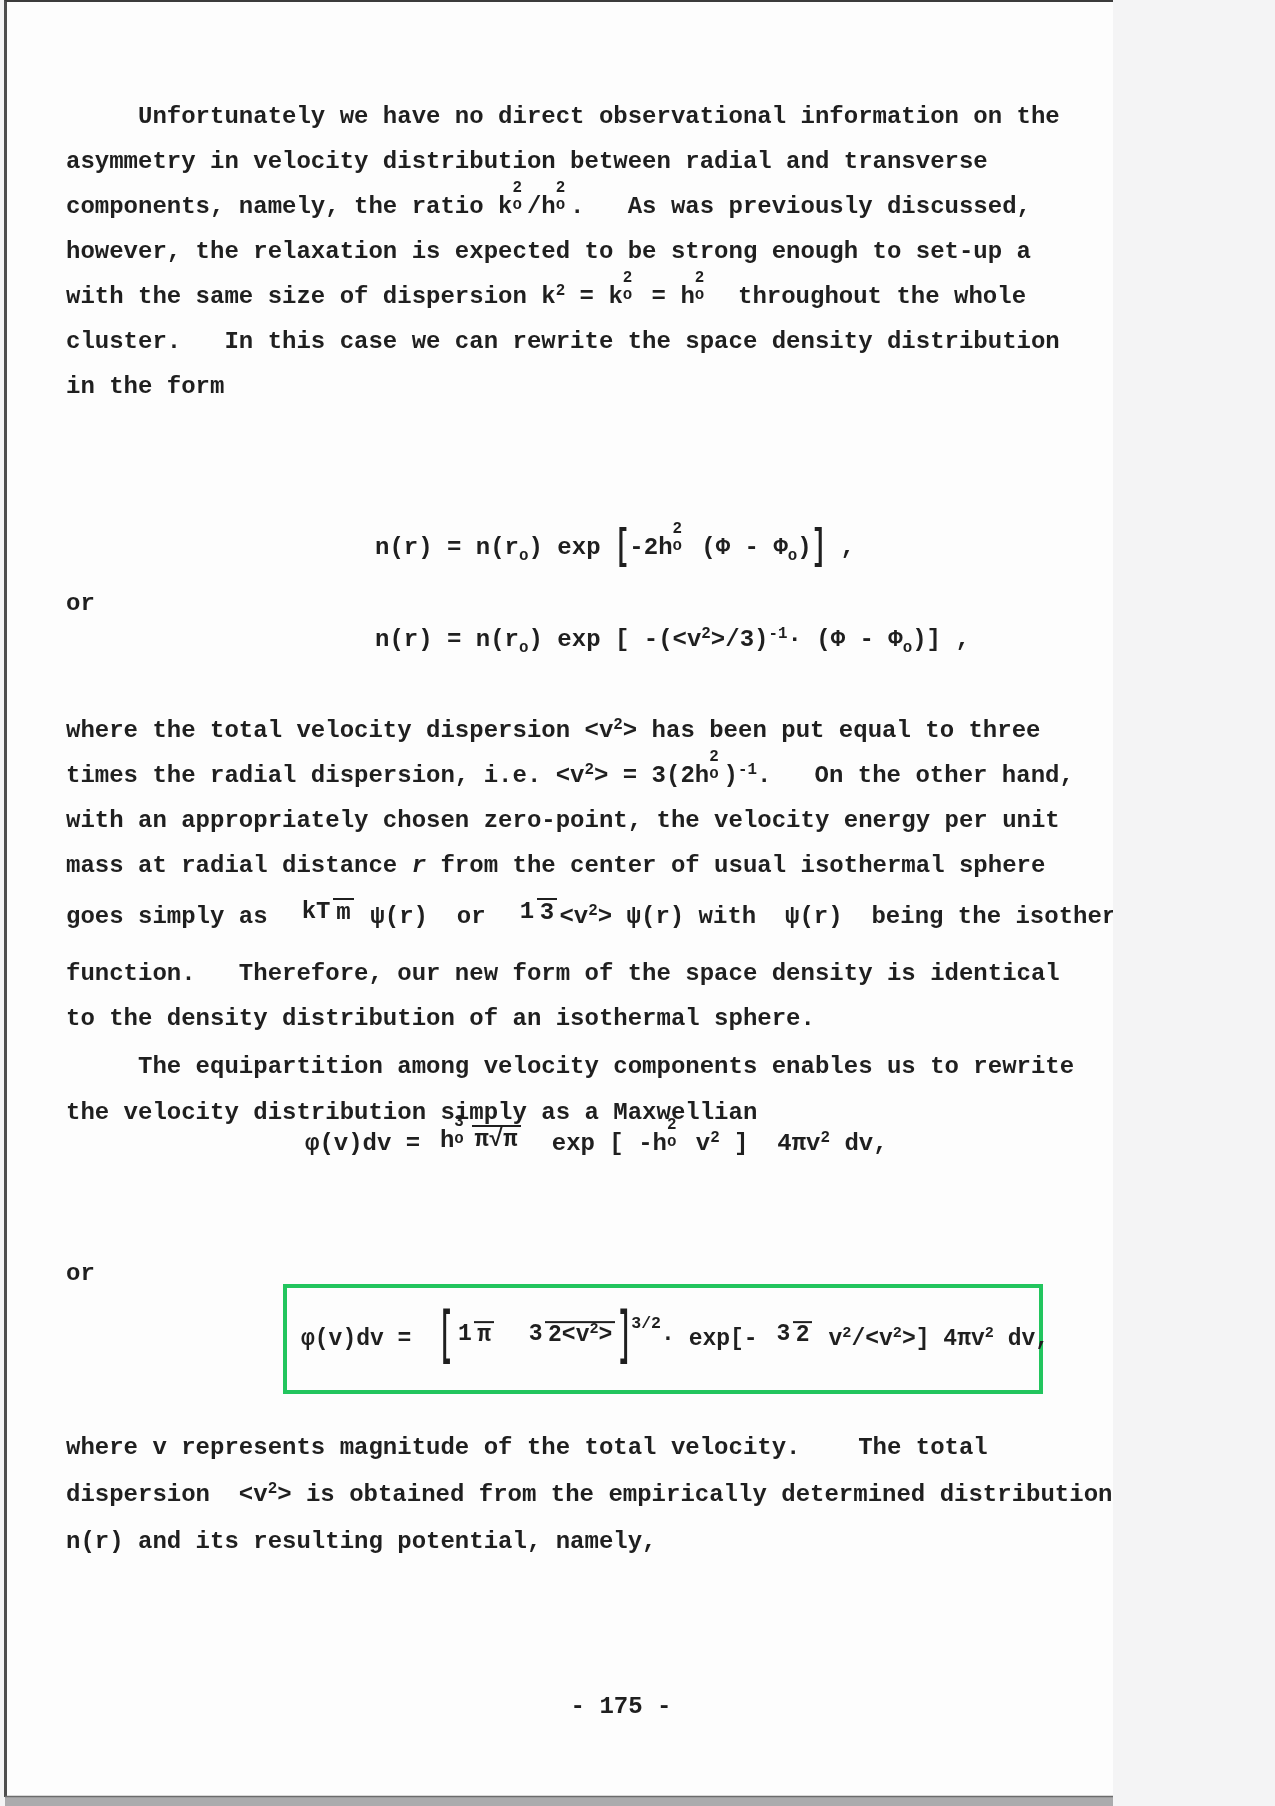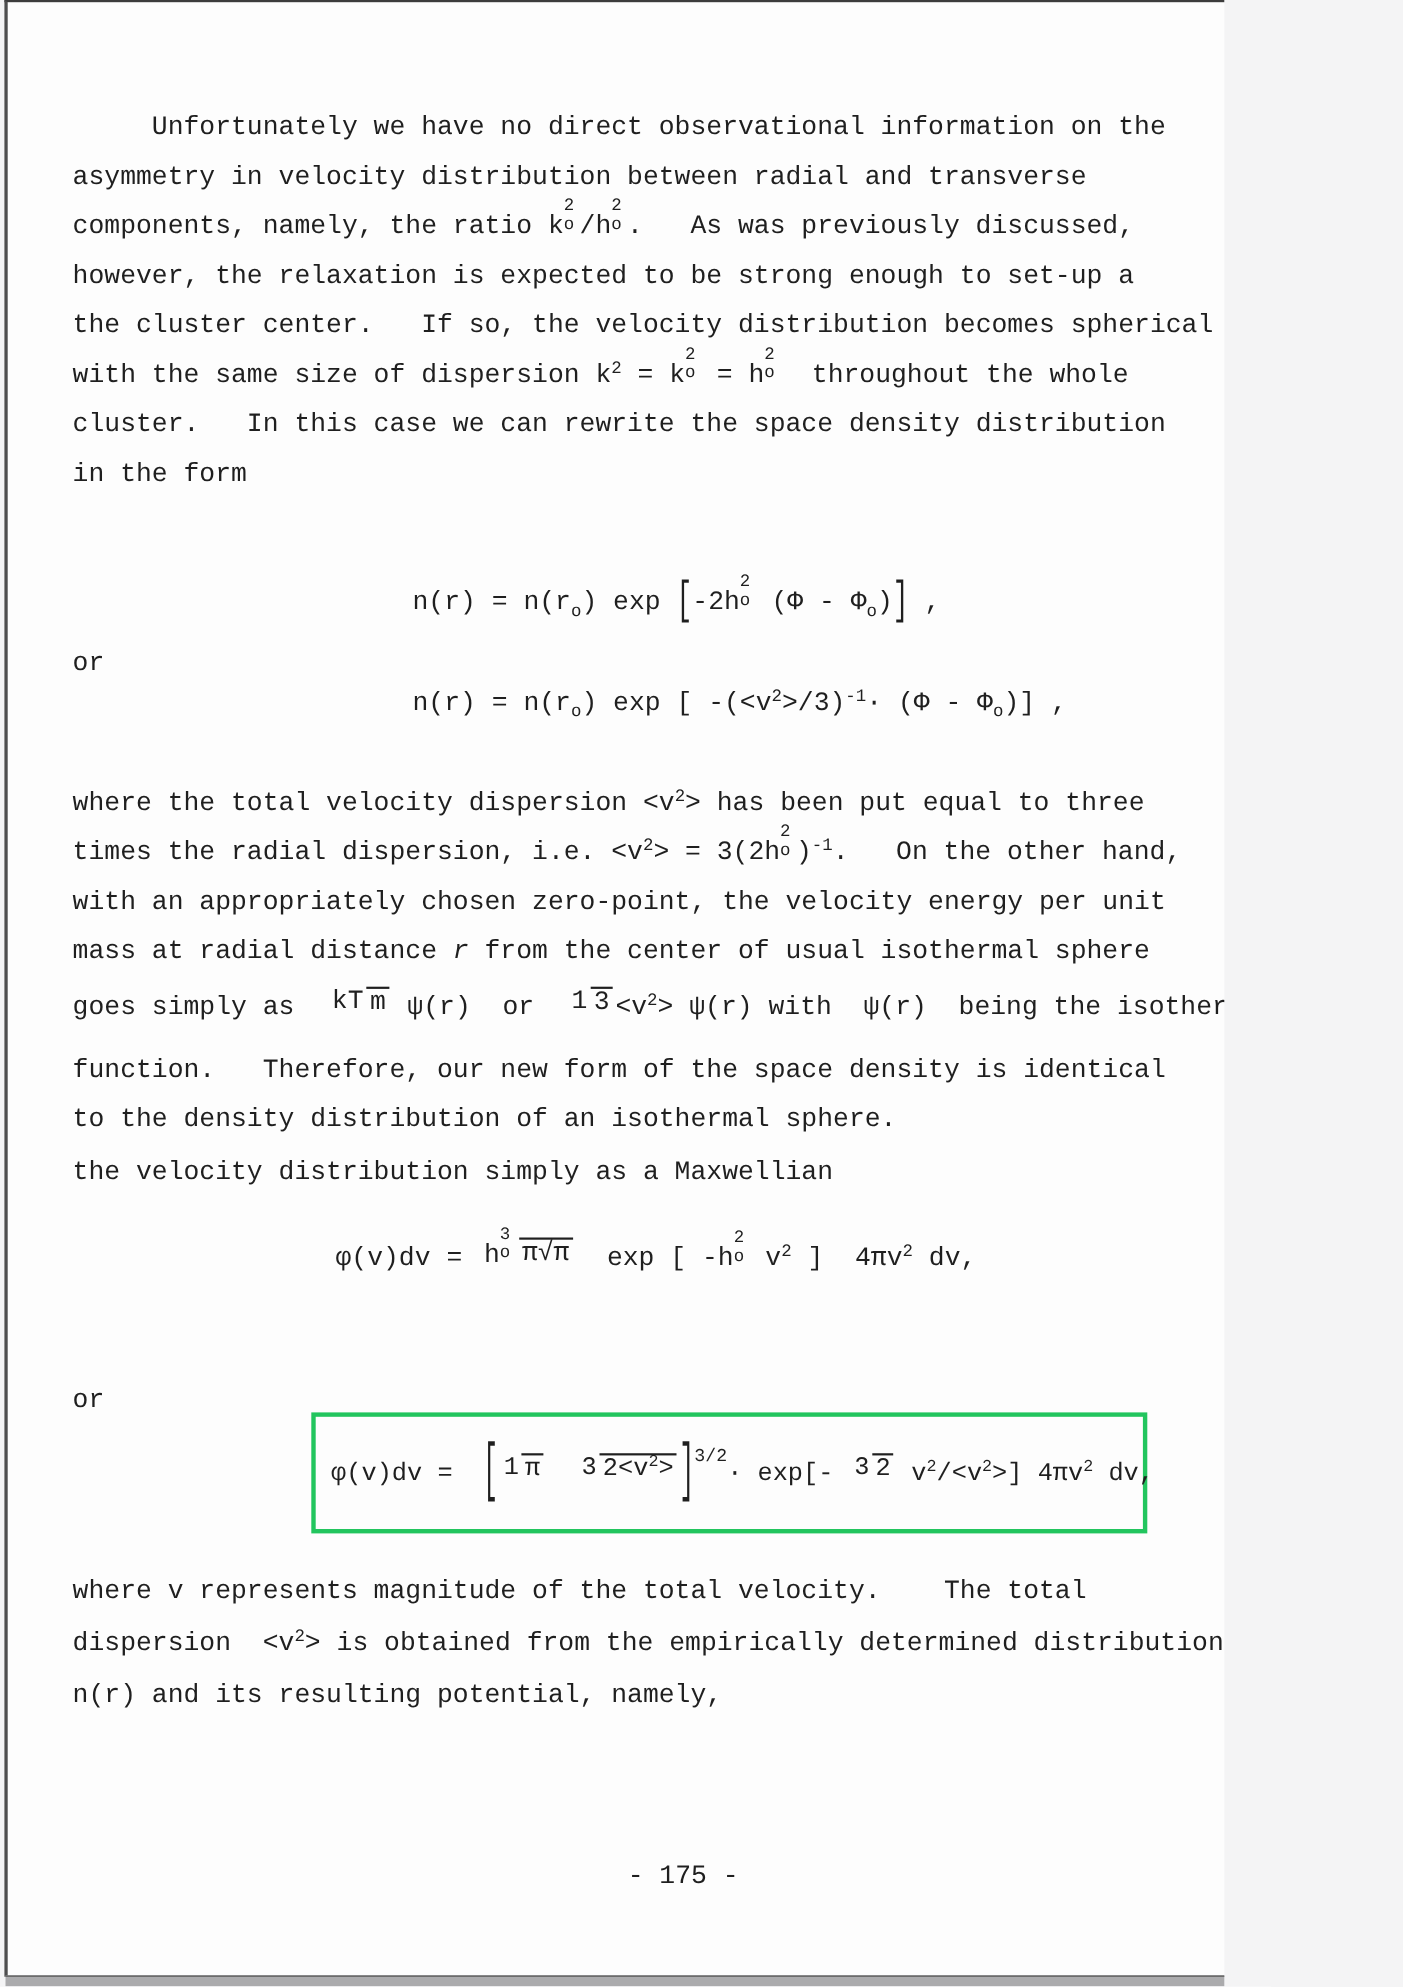--- a/index.html
+++ b/index.html
@@ -1,20 +1,20 @@
 <!DOCTYPE html>
 <html style="--background: #f4f4f5; --paper: #fdfdfd; --ink: #1f1f1f; --edge-gray: #c6c6c7; --edge-bottom: #ababad; --border-dark: #3c3c3c;"><head>
 <meta charset="utf-8">
 <style>
   html,body{margin:0;padding:0;}
   body{background:var(--background,#f4f4f5);}
   #canvas{
     position:relative;width:1113px;height:1806px;overflow:hidden;
     font-family:"Liberation Mono","DejaVu Sans Mono",monospace;
-    font-weight:400;color:var(--ink,#1f1f1f);
+    font-weight:700;color:var(--ink,#1f1f1f);
   }
   .sheet{
     position:absolute;left:4px;top:0;width:1196px;height:1797px;box-sizing:border-box;
     background:var(--paper,#fdfdfd);
     border-left:3px solid #4e4e4e;border-top:2px solid var(--border-dark,#3c3c3c);
   }
   svg.edges{position:absolute;left:0;top:0;}
   .edge-right{fill:var(--edge-gray,#c6c6c7);stroke:#161616;stroke-width:2.5px;}
   .edge-bottom{fill:var(--edge-bottom,#ababad);}
   .edge-bottom-line{stroke:#6b6b6b;stroke-width:1.5px;}
@@ -64,21 +64,20 @@
     <polygon class="edge-right" points="1199,1 1237,27 1231,1788 1196,1805"></polygon>
     <rect class="edge-bottom" x="5" y="1796" width="1193" height="10"></rect>
     <line class="edge-bottom-line" x1="5" y1="1796.5" x2="1198" y2="1796.5"></line>
   </svg>
 
   <div class="para" style="top:94px">
     <div class="line"><span class="t">     Unfortunately we have no direct observational information on the</span></div>
     <div class="line"><span class="t">asymmetry in velocity distribution between radial and transverse</span></div>
     <div class="line"><span class="t">components, namely, the ratio k</span><span class="ss"><span class="ss-sup"><span class="t">2</span></span><span class="ss-sub"><span class="t">o</span></span></span><span class="t">/h</span><span class="ss"><span class="ss-sup"><span class="t">2</span></span><span class="ss-sub"><span class="t">o</span></span></span><span class="t">.   As was previously discussed,</span></div>
     <div class="line"><span class="t">however, the relaxation is expected to be strong enough to set-up a</span></div>
-    <div class="line"><span class="t">the cluster center.   If so, the velocity distribution becomes spherical</span></div>
     <div class="line"><span class="t">with the same size of dispersion k</span><span class="sup"><span class="t">2</span></span><span class="t"> = k</span><span class="ss"><span class="ss-sup"><span class="t">2</span></span><span class="ss-sub"><span class="t">o</span></span></span><span class="t"> = h</span><span class="ss"><span class="ss-sup"><span class="t">2</span></span><span class="ss-sub"><span class="t">o</span></span></span><span class="t">  throughout the whole</span></div>
     <div class="line"><span class="t">cluster.   In this case we can rewrite the space density distribution</span></div>
     <div class="line"><span class="t">in the form</span></div>
   </div>
 
   <div class="eq" style="left:375px;top:530px"><span class="t">n(r) = n(r</span><span class="sub"><span class="t">o</span></span><span class="t">) exp </span><span class="big"><span class="t">[</span></span><span class="t">-2h</span><span class="ss"><span class="ss-sup"><span class="t">2</span></span><span class="ss-sub"><span class="t">o</span></span></span><span class="t"> (Φ - Φ</span><span class="sub"><span class="t">o</span></span><span class="t">)</span><span class="big"><span class="t">]</span></span><span class="t"> ,</span></div>
 
   <div class="orlbl" style="top:581px"><span class="t">or</span></div>
 
   <div class="eq" style="left:375px;top:626px"><span class="t">n(r) = n(r</span><span class="sub"><span class="t">o</span></span><span class="t">) exp [ -(&lt;v</span><span class="sup"><span class="t">2</span></span><span class="t">&gt;/3)</span><span class="sup"><span class="t">-1</span></span><span class="t">· (Φ - Φ</span><span class="sub"><span class="t">o</span></span><span class="t">)] ,</span></div>
@@ -87,20 +86,21 @@
     <div class="line"><span class="t">where the total velocity dispersion &lt;v</span><span class="sup"><span class="t">2</span></span><span class="t">&gt; has been put equal to three</span></div>
     <div class="line"><span class="t">times the radial dispersion, i.e. &lt;v</span><span class="sup"><span class="t">2</span></span><span class="t">&gt; = 3(2h</span><span class="ss"><span class="ss-sup"><span class="t">2</span></span><span class="ss-sub"><span class="t">o</span></span></span><span class="t">)</span><span class="sup"><span class="t">-1</span></span><span class="t">.   On the other hand,</span></div>
     <div class="line"><span class="t">with an appropriately chosen zero-point, the velocity energy per unit</span></div>
     <div class="line"><span class="t">mass at radial distance </span><span class="it"><span class="t">r</span></span><span class="t"> from the center of usual isothermal sphere</span></div>
     <div class="line tall"><span class="t">goes simply as  </span><span class="frac"><span class="num"><span class="t">kT</span></span><span class="den"><span class="t">m</span></span></span><span class="t"> ψ(r)  or  </span><span class="frac"><span class="num"><span class="t">1</span></span><span class="den"><span class="t">3</span></span></span><span class="t">&lt;v</span><span class="sup"><span class="t">2</span></span><span class="t">&gt; ψ(r) with  ψ(r)  being the isothermal</span></div>
     <div class="line"><span class="t">function.   Therefore, our new form of the space density is identical</span></div>
     <div class="line"><span class="t">to the density distribution of an isothermal sphere.</span></div>
   </div>
 
   <div class="para p3" style="top:1044px">
+    <div class="line"><span class="t">     The equipartition among velocity components enables us to rewrite</span></div>
     <div class="line"><span class="t">the velocity distribution simply as a Maxwellian</span></div>
   </div>
 
   <div class="eq" style="left:305px;top:1126px"><span class="t">φ(v)dv = </span><span class="frac"><span class="num"><span class="t">h</span><span class="ss"><span class="ss-sup"><span class="t">3</span></span><span class="ss-sub"><span class="t">o</span></span></span></span><span class="den"><span class="t">π√π</span></span></span><span class="t">  exp [ -h</span><span class="ss"><span class="ss-sup"><span class="t">2</span></span><span class="ss-sub"><span class="t">o</span></span></span><span class="t"> v</span><span class="sup"><span class="t">2</span></span><span class="t"> ]  4πv</span><span class="sup"><span class="t">2</span></span><span class="t"> dv,</span></div>
 
   <div class="orlbl" style="top:1251px"><span class="t">or</span></div>
 
   <div class="eqbox">
     <div class="eq boxed"><span class="t">φ(v)dv =  </span><span class="big"><span class="t">[</span></span><span class="frac"><span class="num"><span class="t">1</span></span><span class="den"><span class="t">π</span></span></span><span class="t">  </span><span class="frac"><span class="num"><span class="t">3</span></span><span class="den"><span class="t">2&lt;v</span><span class="sup"><span class="t">2</span></span><span class="t">&gt;</span></span></span><span class="big"><span class="t">]</span></span><span class="bigsup"><span class="t">3/2</span></span><span class="t">· exp[- </span><span class="frac"><span class="num"><span class="t">3</span></span><span class="den"><span class="t">2</span></span></span><span class="t"> v</span><span class="sup"><span class="t">2</span></span><span class="t">/&lt;v</span><span class="sup"><span class="t">2</span></span><span class="t">&gt;] 4πv</span><span class="sup"><span class="t">2</span></span><span class="t"> dv,</span></div>
   </div>

